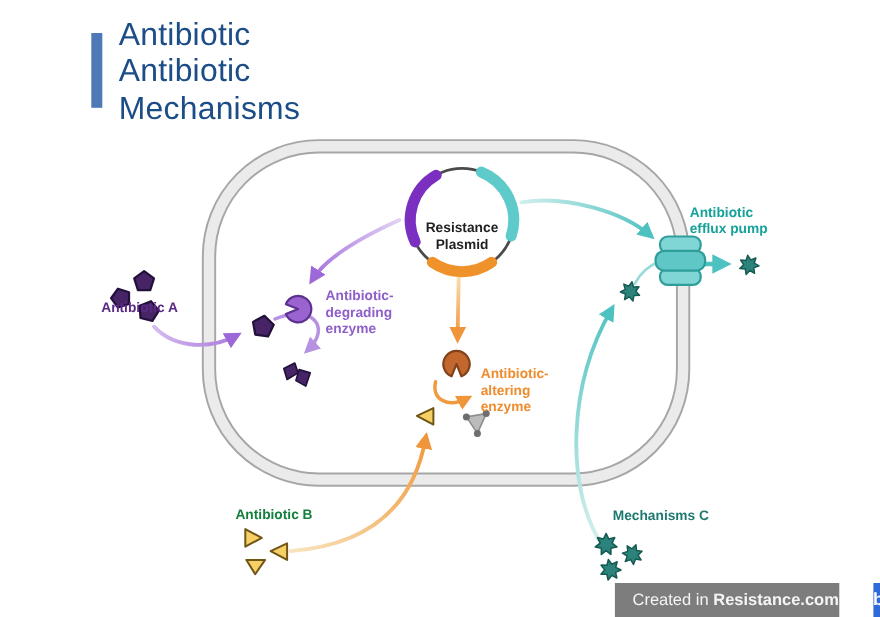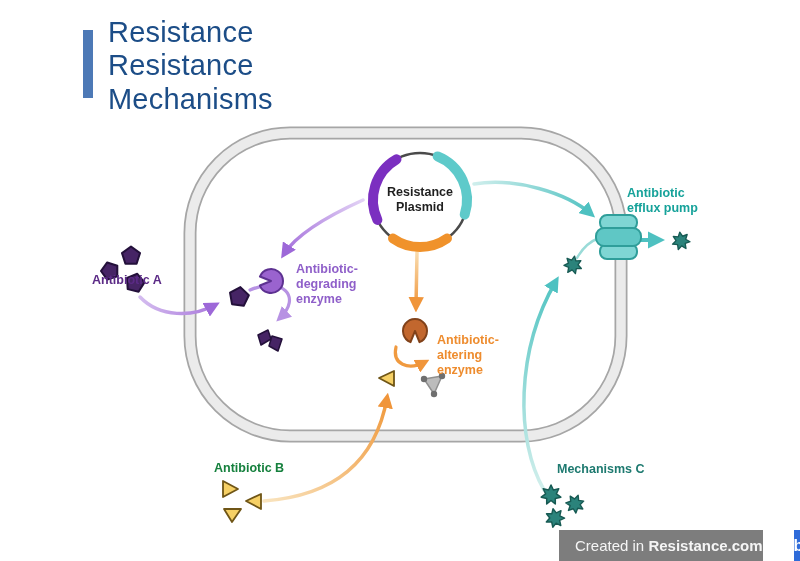--- a/index.html
+++ b/index.html
@@ -15,21 +15,21 @@
   }
   .svg-layer { position:absolute; left:0; top:0; width:800px; height:561px; }
   .diagram-label { position:absolute; font-weight:700; font-size:12.5px; line-height:1.18; }
   .lbl-a { left:92px; top:229px; color:#5b2a86;margin-top:44px; }
   .lbl-b { left:214px; top:461px; color:#15803d; }
   .lbl-c { left:557px; top:462px; color:#1e7a70; }
   .lbl-degrading { left:296px; top:262px; width:80px; color:#8f5fc9; }
   .lbl-altering { left:437px; top:333px; width:80px; color:#ee8c2e; }
   .lbl-efflux { left:627px; top:186px; width:84px; color:#16a29a; }
   .lbl-plasmid {
-    left:381px; top:185px; width:78px; text-align:center;
+    left:381px; top:200px; width:78px; text-align:center;
     color:#1f1f1f; font-size:12.5px; font-weight:700;
   }
   .watermark {
     position:absolute; left:559px; top:530px; width:241px; height:31px;
     display:flex; align-items:stretch;gap:31px;
   }
   .wm-bar {
     flex:1; background:#7d7d7d; color:#f5f5f5; font-size:15px;
     display:flex; align-items:center; padding-left:16px; white-space:pre;
   }
@@ -169,21 +169,21 @@
 
     <g stroke="#2f9e9a" stroke-width="2">
       <rect x="600" y="215" width="37" height="15" rx="7" fill="#7fd6d4"></rect>
       <rect x="600" y="244" width="37" height="15" rx="7" fill="#7fd6d4"></rect>
       <rect x="596" y="228" width="45" height="18" rx="8" fill="#5fc7c5"></rect>
     </g>
   </svg>
 
   <div class="title-block">
     <div class="title-bar"></div>
-    <div class="title-text">Resistance Resistance Mechanisms</div>
+    <div class="title-text">Antibiotic Antibiotic Mechanisms</div>
   </div>
 
   <div class="diagram-label lbl-plasmid">Resistance Plasmid</div>
   <div class="diagram-label lbl-a">Antibiotic A</div>
   <div class="diagram-label lbl-b">Antibiotic B</div>
   <div class="diagram-label lbl-c">Mechanisms C</div>
   <div class="diagram-label lbl-degrading">Antibiotic-degrading enzyme</div>
   <div class="diagram-label lbl-altering">Antibiotic-altering enzyme</div>
   <div class="diagram-label lbl-efflux">Antibiotic efflux pump</div>
 

